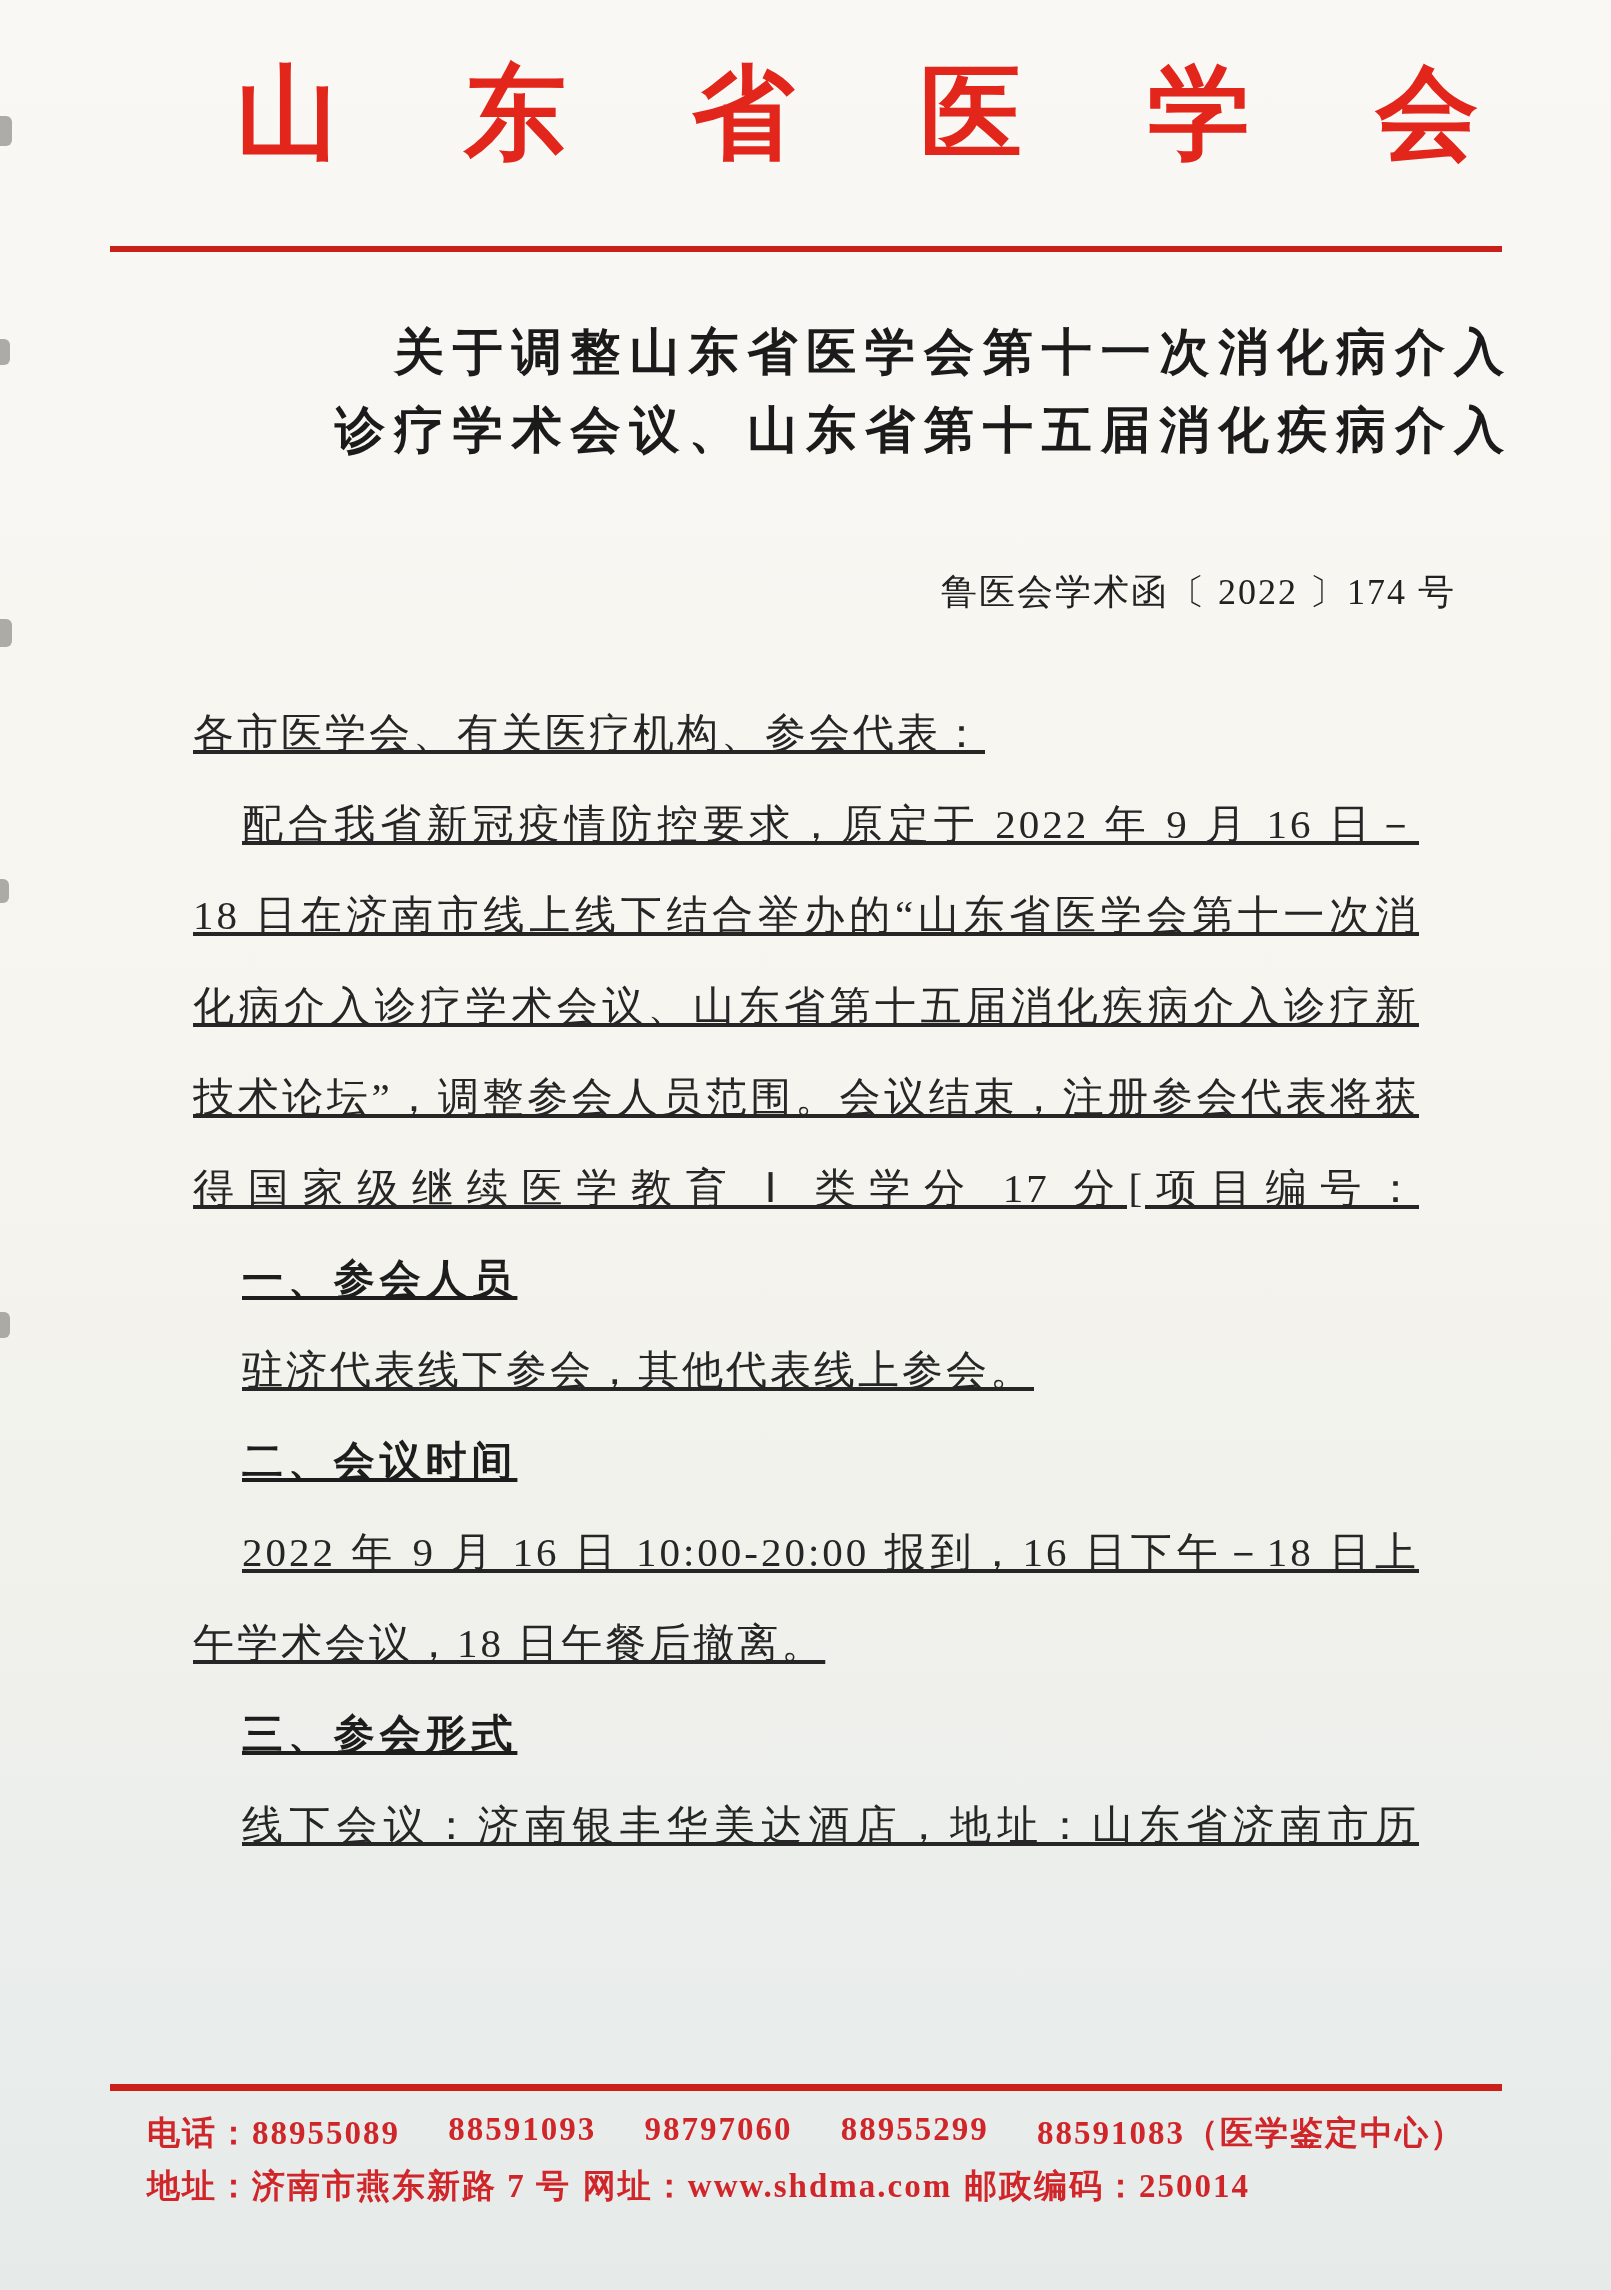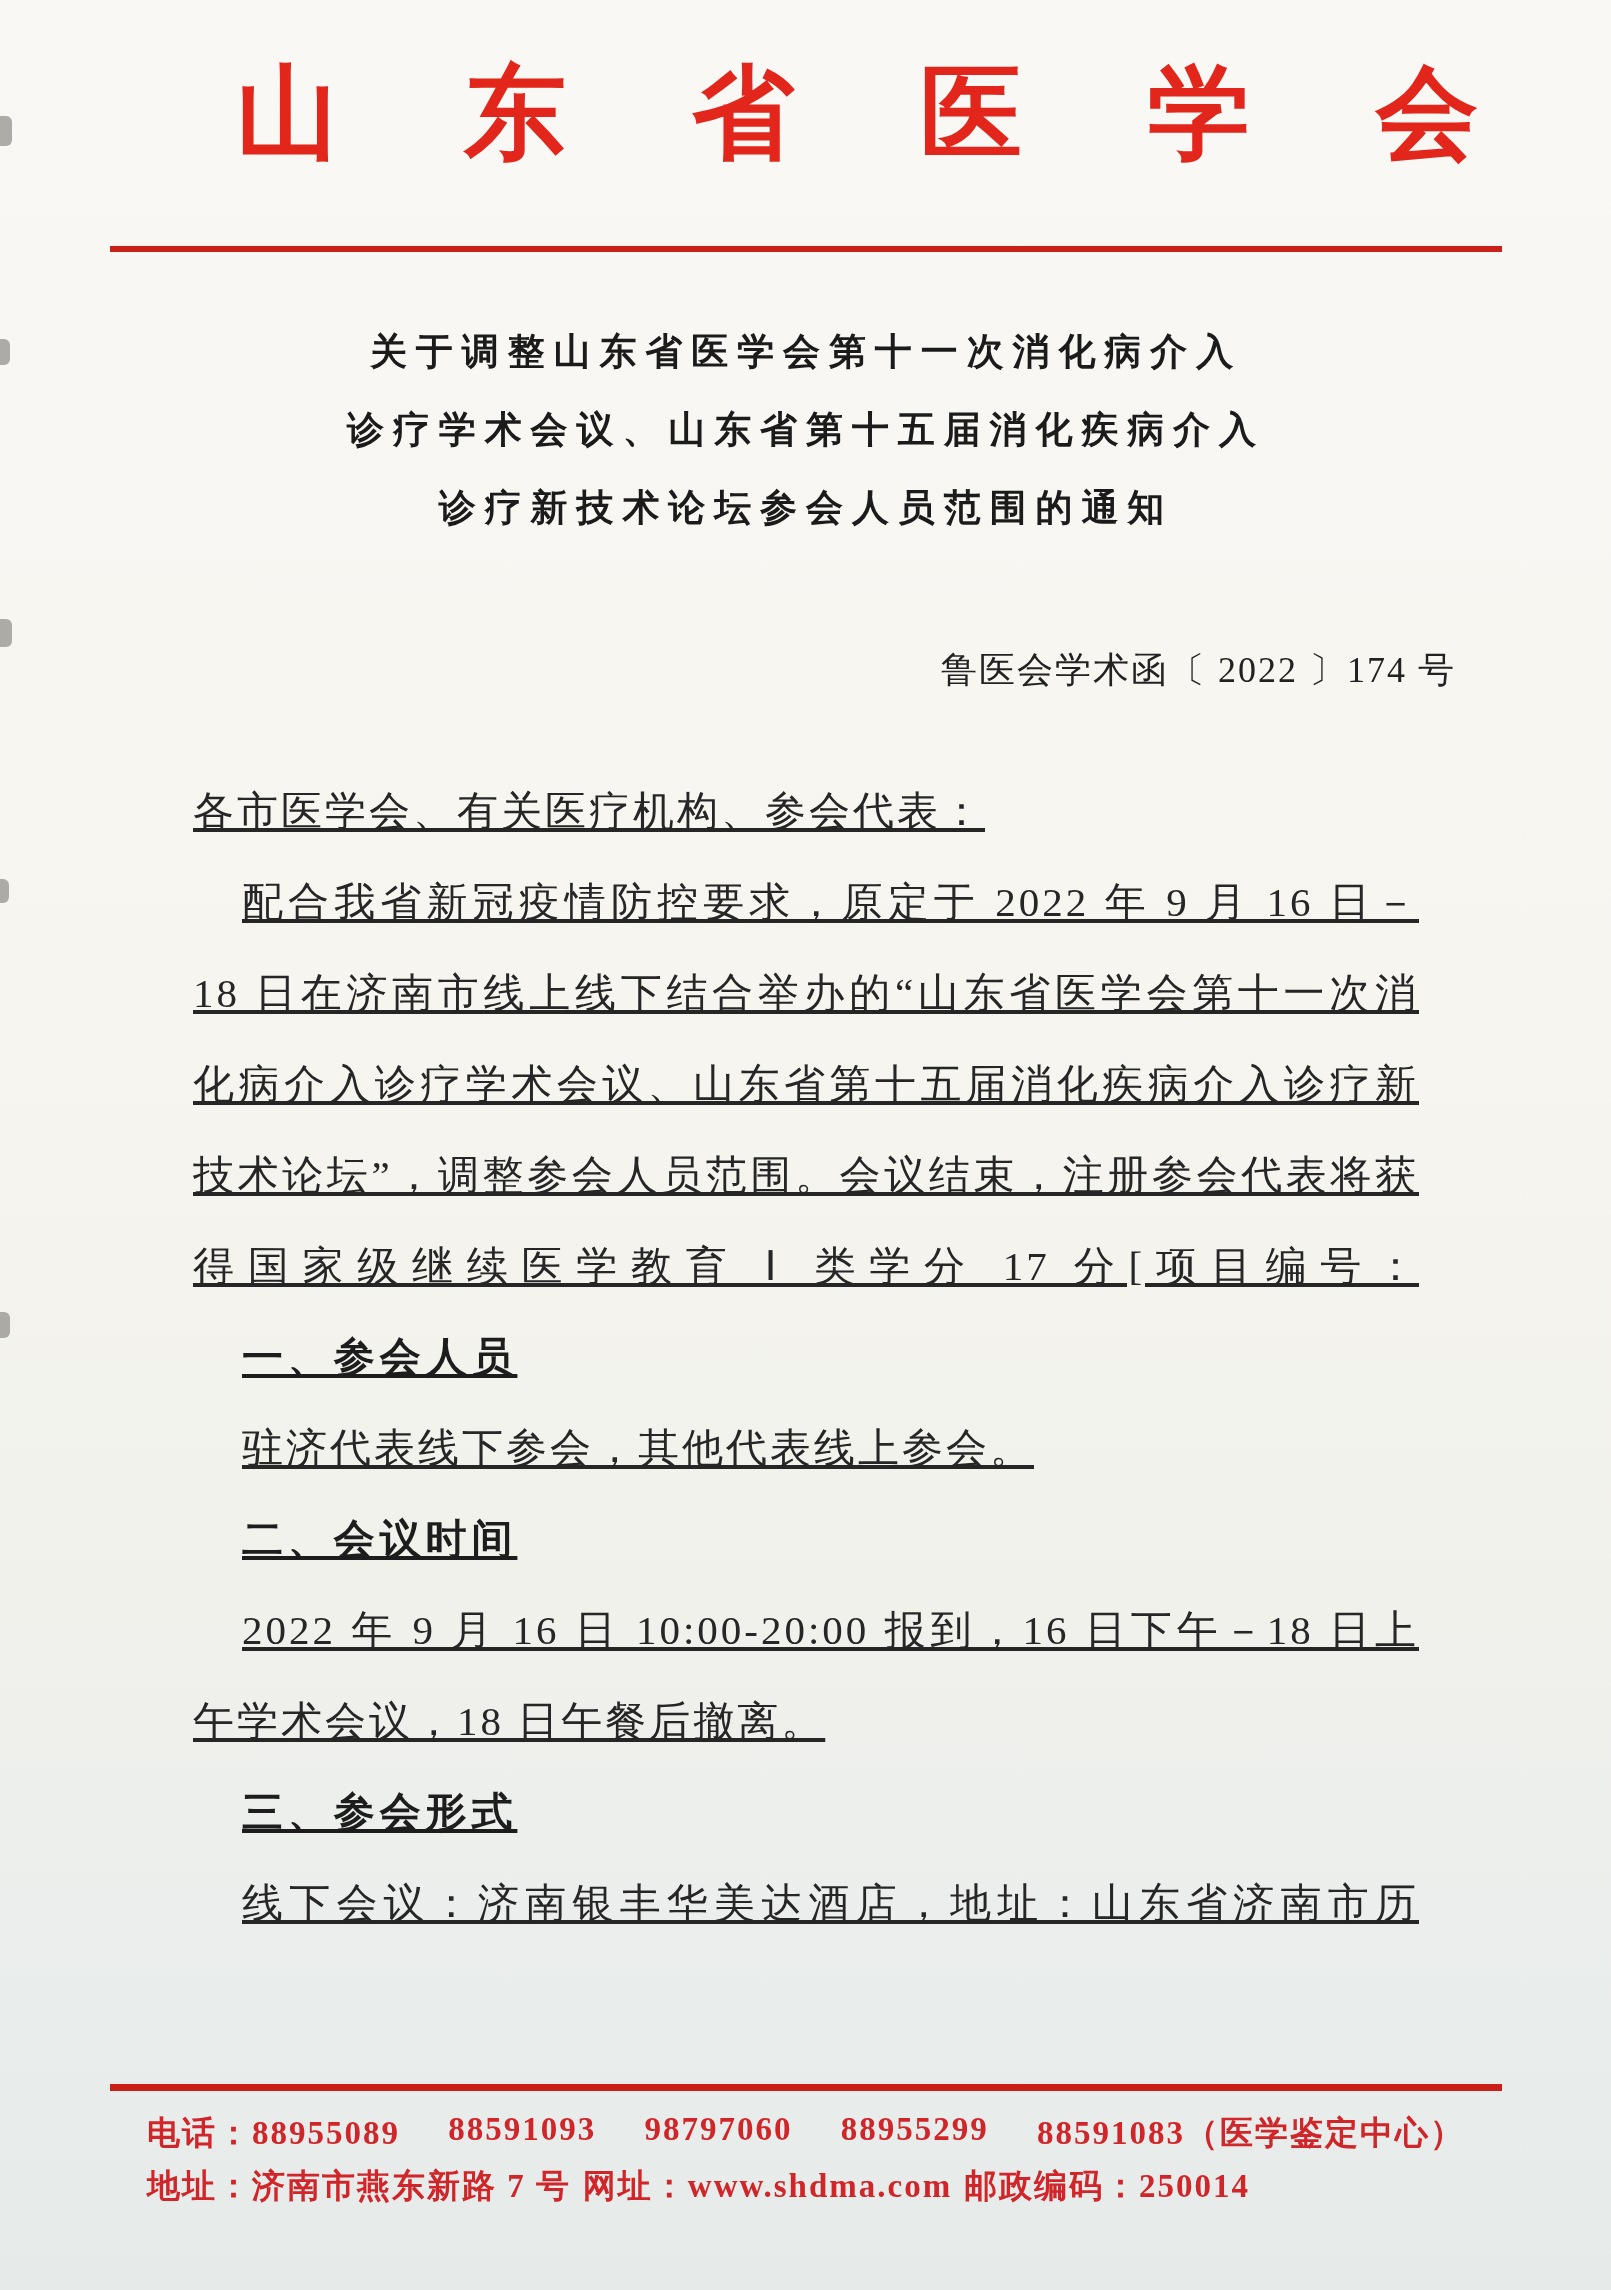--- a/index.html
+++ b/index.html
@@ -30,24 +30,24 @@
   }
   .rule {
     height:5.9px;
     background:#c9201a;
     margin:81px 110px 0;
   }
 
   
   .doc-title {
     margin:61px 99px 8px;
-    text-align:center;
+    text-align:right;
     color:#1b1b1b;
     font-weight:bold;
-    font-size:37px;
+    font-size:50px;
     line-height:78px;
     letter-spacing:8.9px;
   }
 
   .doc-number {
     margin:99px 156px 0 0;
     text-align:right;
     font-size:36px;
     letter-spacing:2px;
     color:#222;
@@ -90,21 +90,20 @@
   <div class="artifact" style="top:879px; width:8.9px; height:23.6px;"></div>
   <div class="artifact" style="top:1312px; width:9.9px; height:25.6px;"></div>
 
   <div class="letterhead">山东省医学会</div>
 
   <div class="rule"></div>
 
   <div class="doc-title">
     <div>关于调整山东省医学会第十一次消化病介入</div>
     <div>诊疗学术会议、山东省第十五届消化疾病介入</div>
-    <div>诊疗新技术论坛参会人员范围的通知</div>
   </div>
 
   <div class="doc-number">鲁医会学术函〔 2022 〕174 号</div>
 
   <div class="body">
     <div class="line">各市医学会、有关医疗机构、参会代表：</div>
     <div class="line indent stretch">配合我省新冠疫情防控要求，原定于 2022 年 9 月 16 日－</div>
     <div class="line stretch">18 日在济南市线上线下结合举办的“山东省医学会第十一次消</div>
     <div class="line stretch">化病介入诊疗学术会议、山东省第十五届消化疾病介入诊疗新</div>
     <div class="line stretch">技术论坛”，调整参会人员范围。会议结束，注册参会代表将获</div>

